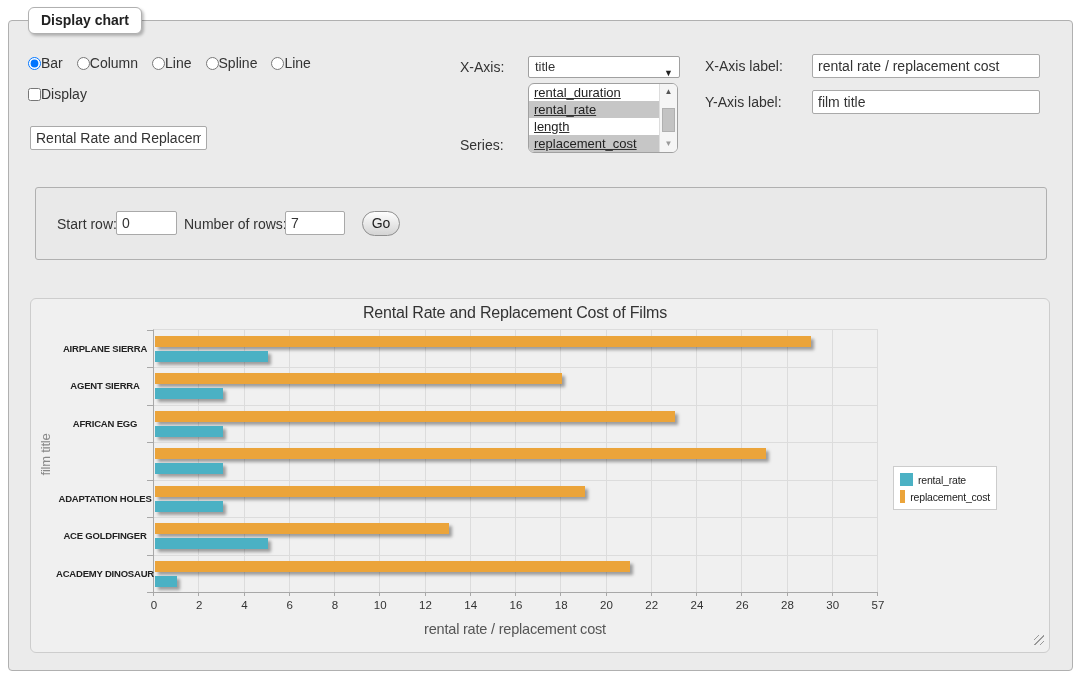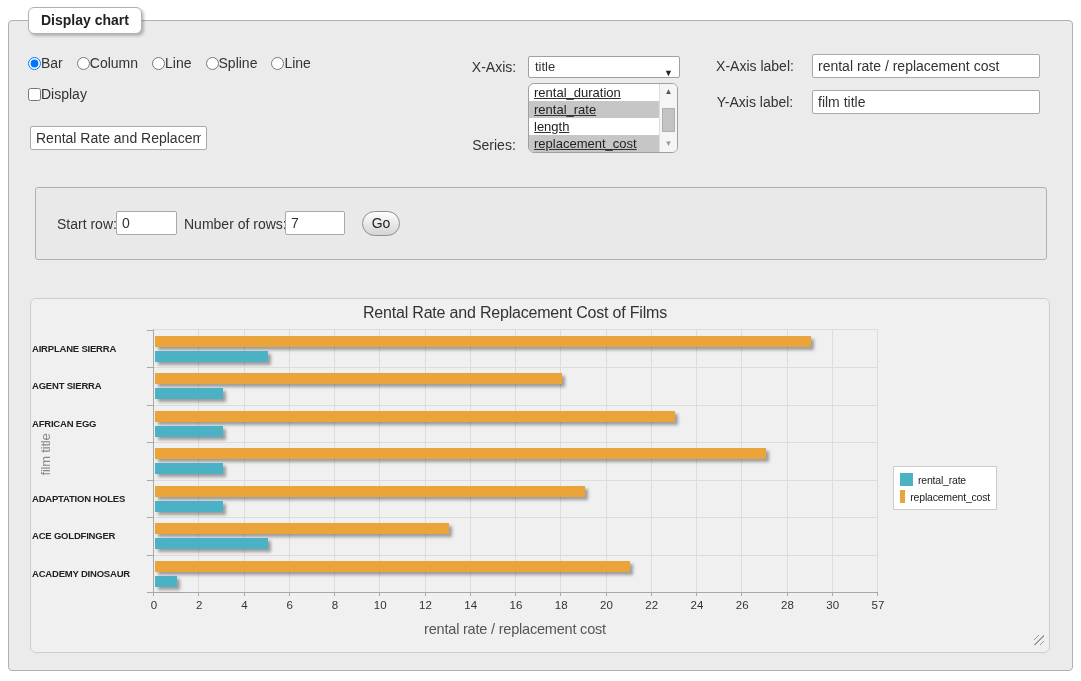--- a/index.html
+++ b/index.html
@@ -16,21 +16,21 @@
   }
   #legend-tab{
     left:28px;top:7px;height:17px;
     background:#ffffff;border:1px solid #b0b0b0;
     padding:4px 12px;font-size:14px;font-weight:bold;color:#222;
     box-shadow:2px 2px 3px rgba(0,0,0,0.25);
   }
 
   
   .ctl-label{font-size:14px;color:#333;white-space:nowrap;}
-  .right-label{text-align:center;}
+  .right-label{text-align:left;}
   input.text{
     box-sizing:border-box;height:24px;border:1px solid #a9a9a9;border-radius:2px;
     background:#fff;font-family:"Liberation Sans",sans-serif;font-size:14px;color:#333;
     padding:2px 5px;
   }
   .radio-row{display:flex;align-items:center;gap:14px;font-size:14px;}
   .radio-item{display:flex;align-items:center;justify-content:space-between;}
   input[type=radio],input[type=checkbox]{margin:0;width:13px;height:13px;}
 
   
@@ -90,22 +90,22 @@
   #plot{
     position:absolute;left:122px;top:30px;width:724px;height:262px;
     border-left:1px solid #a8a8a8;border-bottom:1px solid #a8a8a8;border-top:1px solid #dcdcdc;
   }
   .vgrid{position:absolute;top:0;bottom:0;width:1px;background:#dcdcdc;}
   .hgrid{position:absolute;left:0;right:0;height:1px;background:#dcdcdc;}
   .ytick{position:absolute;width:6px;height:1px;background:#a8a8a8;}
   .xtick{position:absolute;width:1px;height:4px;background:#a8a8a8;}
   .bar{position:absolute;height:11px;box-shadow:3px 3px 3px rgba(0,0,0,0.35);}
   .cat-label{
-    position:absolute;left:0;width:114px;text-align:left;
-    font-size:9.5px;font-weight:bold;color:#222;letter-spacing:-0.2px;
+    position:absolute;left:0;width:114px;text-align:center;
+    font-size:9.5px;font-weight:bold;color:#222;letter-spacing:-0.2px;padding-left:16px;
   }
   .xtick-label{
     position:absolute;width:36px;margin-left:-18px;text-align:center;
     font-size:11.5px;color:#333;
   }
   #xaxis-title{
     position:absolute;left:122px;top:322px;width:724px;text-align:center;
     font-size:14.5px;color:#555;letter-spacing:-0.2px;
   }
   #yaxis-title{

